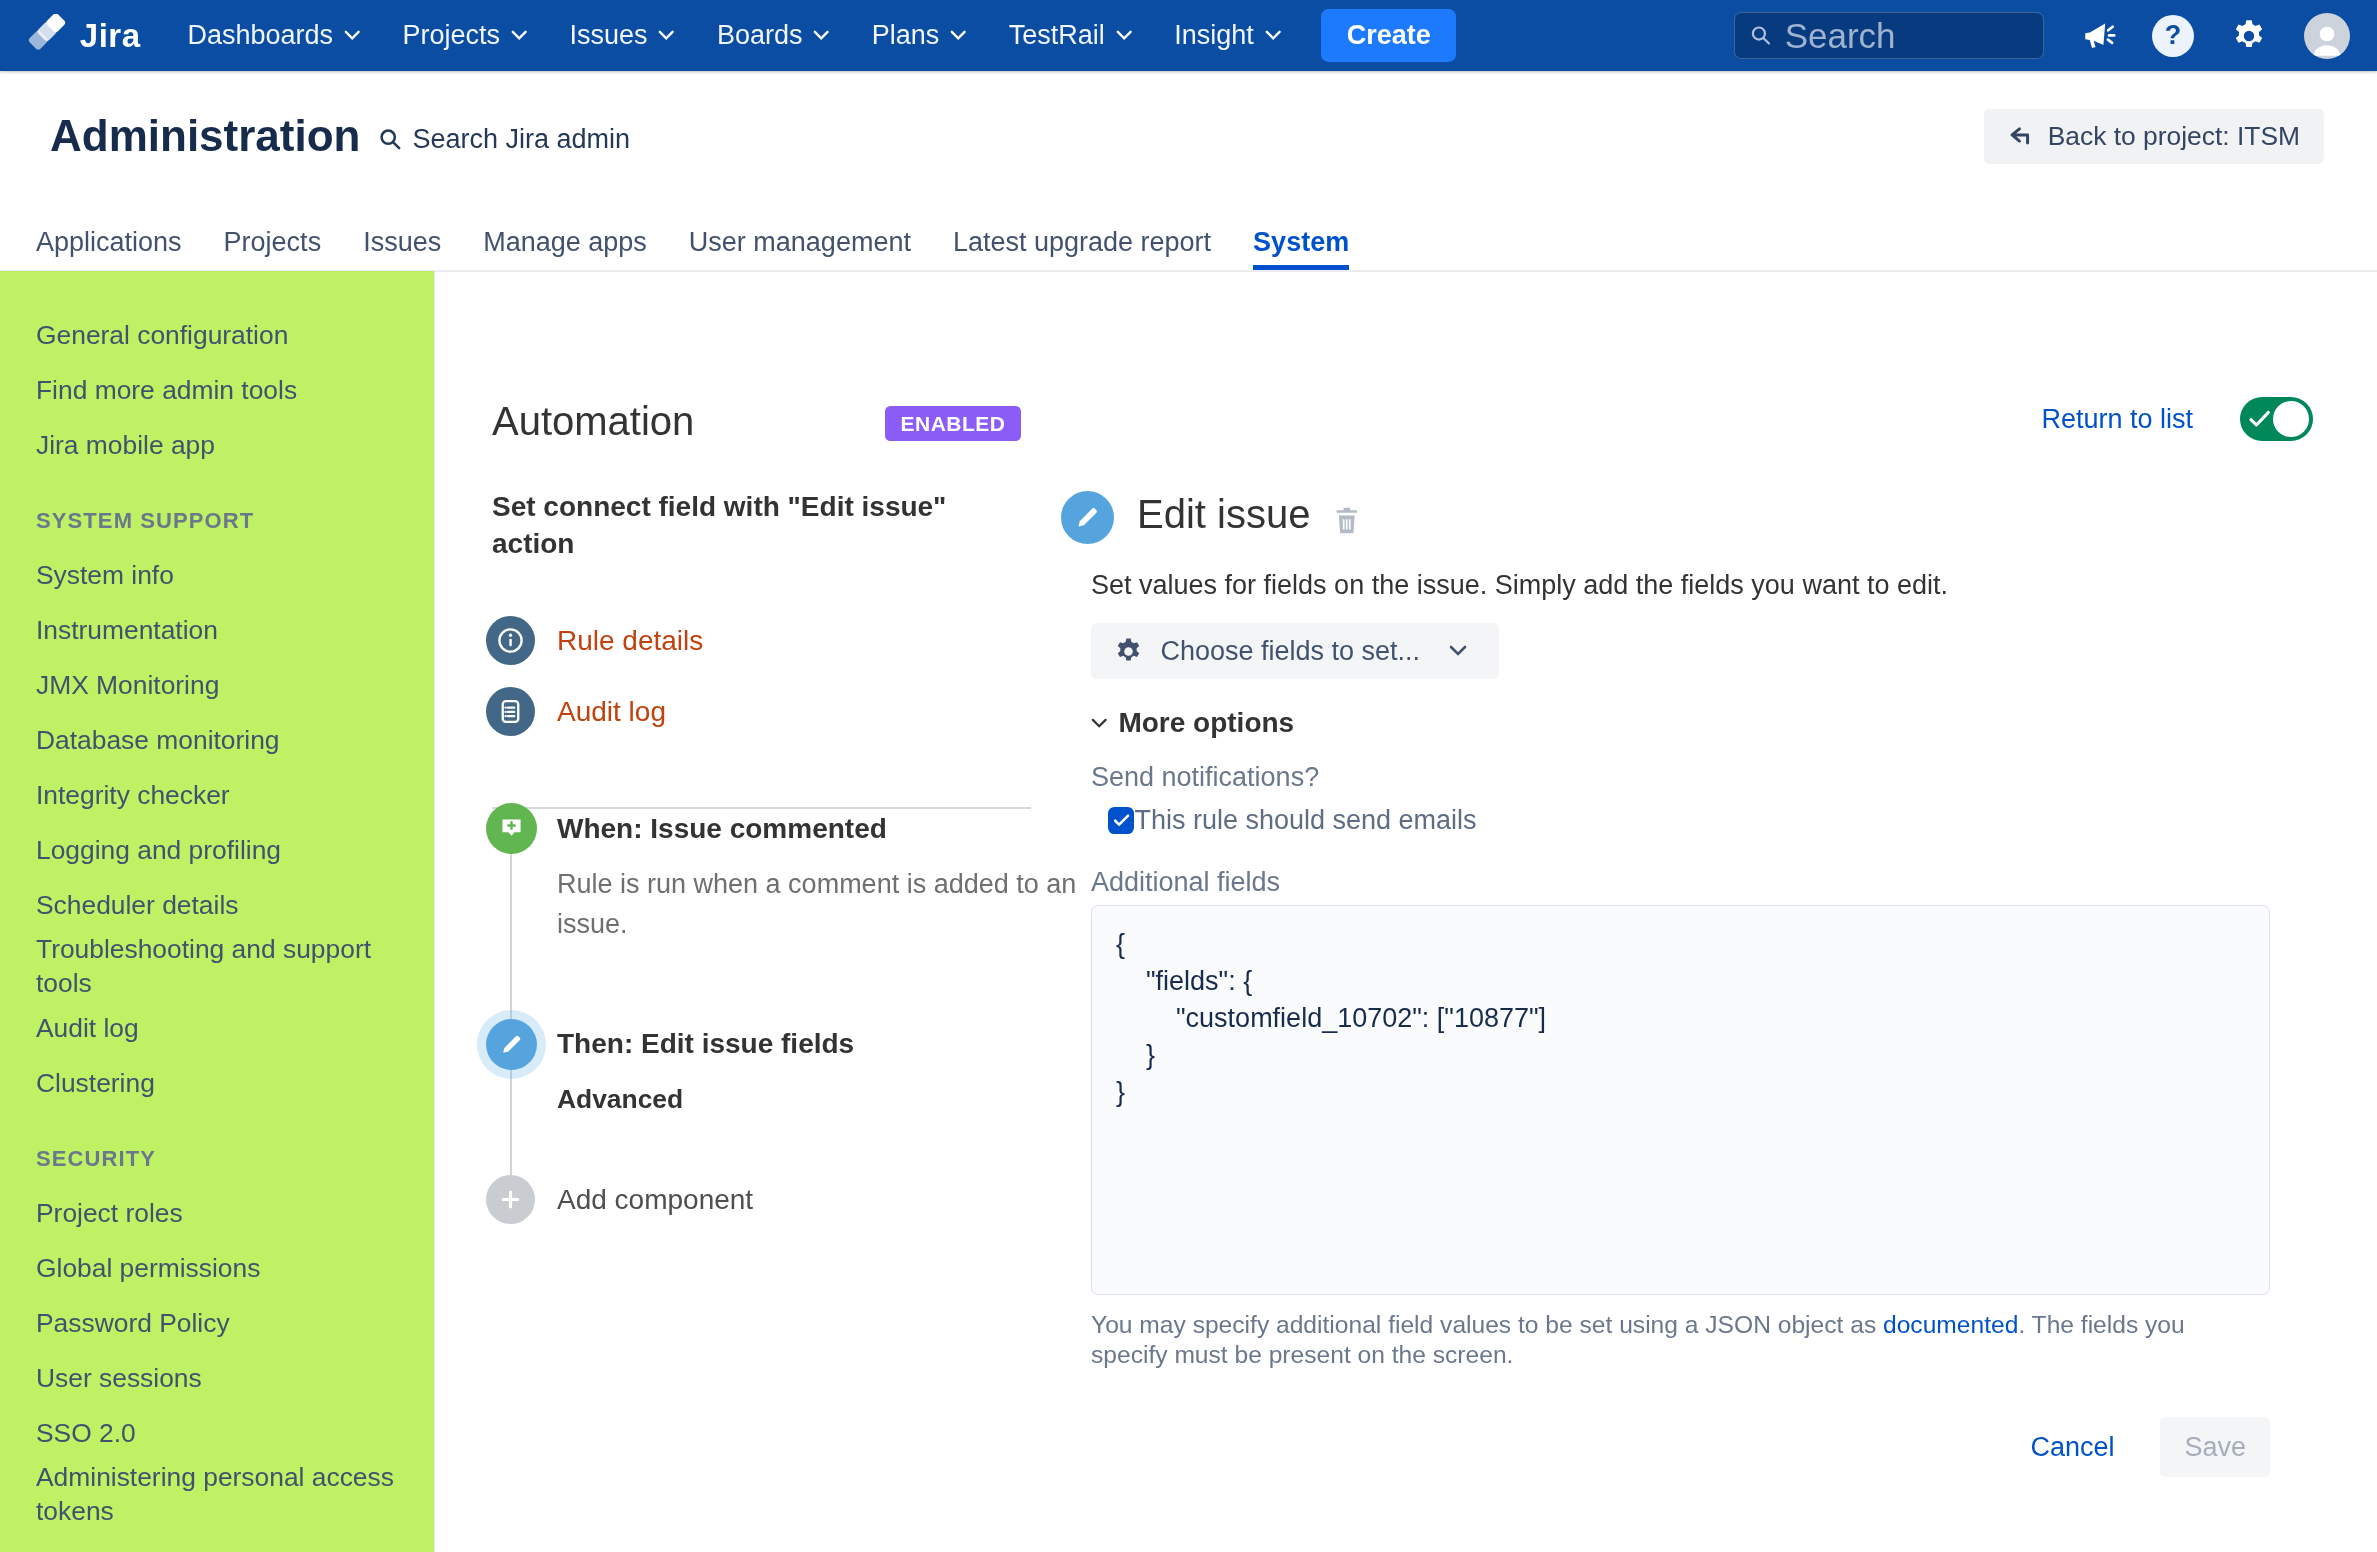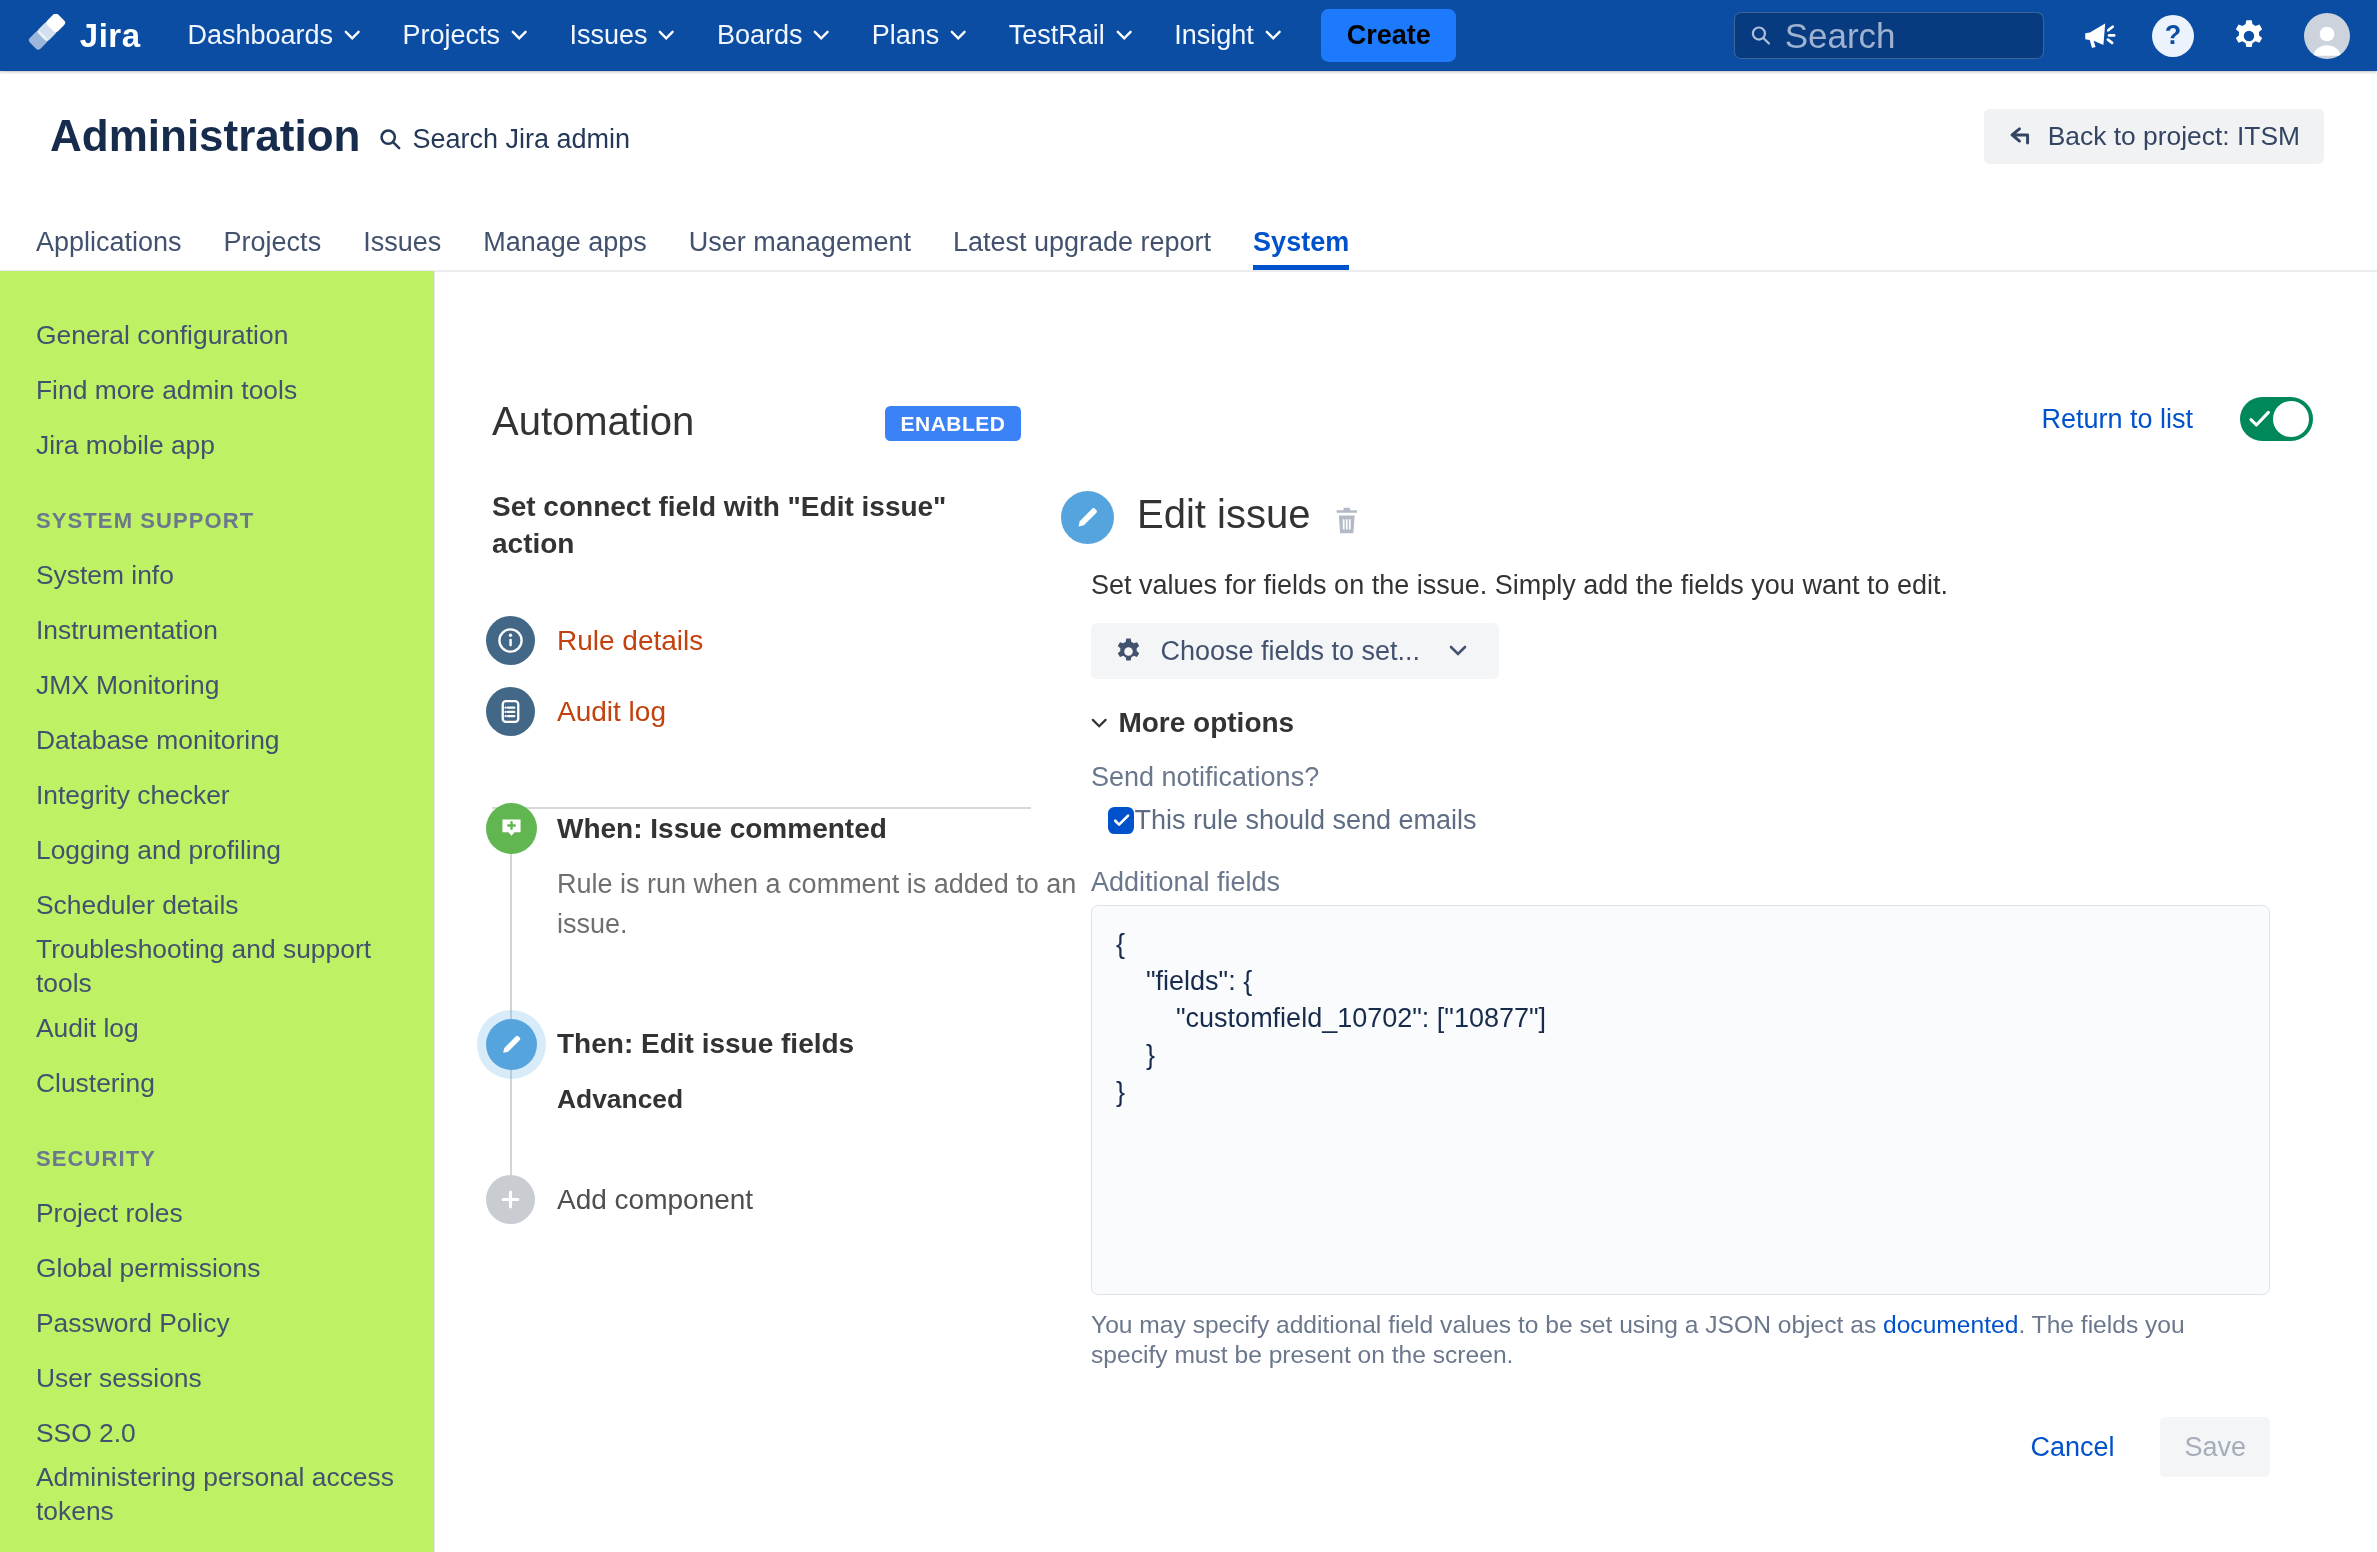--- a/index.html
+++ b/index.html
@@ -9,21 +9,21 @@
 
   
   .topnav { position:absolute; top:0; left:0; width:100%; height:71px;
     background:#0B4DA2; display:flex; align-items:center; padding:4px 27px;
     box-shadow:0 1.8px 2.7px rgba(0,0,0,.25); }
   .brand { display:flex; align-items:center; gap:12.8px; margin-right:47px; }
   .brand-text { color:#fff; font-size:33px; font-weight:600; letter-spacing:0.5px; }
   .nav-items { display:flex; align-items:center; gap:42px; }
   .nav-item { display:flex; align-items:center; gap:11px; color:#F2F6FF;
     font-size:27px; cursor:pointer; }
-  .create-btn { margin-left:40px; background:#1D7AFC; color:#000000; border:none;
+  .create-btn { margin-left:40px; background:#1D7AFC; color:#ffffff; border:none;
     border-radius:7.3px; font-size:27px; font-weight:700; padding:11px 25.5px;
     font-family:inherit; cursor:pointer; }
   .nav-right { margin-left:auto; display:flex; align-items:center; gap:36px; }
   .nav-search { display:flex; align-items:center; gap:12.8px; width:310px; height:47px;
     background:rgba(0,22,60,.35); border:1.8px solid rgba(255,255,255,.22);
     border-radius:7.3px; padding:0 14.6px; }
   .nav-search input { background:transparent; border:none; outline:none;
     color:#C9D6EC; font-size:35px; width:100%; font-family:inherit; }
   .nav-search input::placeholder { color:#9FB3D1; }
   .help-circle { width:42px; height:42px; border-radius:50%; background:#EDF3FC;
@@ -59,21 +59,21 @@
     border-right:1.8px solid #E4E6EA; padding-top:36px; background:#bef264; }
   .sb-item { display:flex; align-items:center; min-height:55px; padding:0 33px 0 36px;
     font-size:26.4px; line-height:34px; color:#42526E; cursor:pointer; }
   .sb-heading { margin-top:33px; margin-bottom:11px; height:31px; display:flex;
     align-items:center; padding:0 36px; font-size:22px; font-weight:700;
     letter-spacing:1.1px; color:#6B778C; }
 
   
   .automation-title { position:absolute; left:492px; top:399px; font-size:40px;
     font-weight:400; color:#333; }
-  .status-badge { position:absolute; left:885px; top:406px; background:#3b82f6;
+  .status-badge { position:absolute; left:885px; top:406px; background:#8b5cf6;
     color:#fff; font-size:21px; font-weight:700; letter-spacing:0.5px;
     border-radius:5.5px; padding:5.5px 15.5px; }
   .return-row { position:absolute; top:397px; right:64px; display:flex;
     align-items:center; gap:47px; }
   .return-link { font-size:27px; color:#0052CC; cursor:pointer; }
   .toggle { position:relative; width:73px; height:44px; border-radius:22px;
     background:#00875A; cursor:pointer; }
   .toggle .knob { position:absolute; right:3.6px; top:3.6px; width:36px; height:36px;
     border-radius:50%; background:#fff; }
   .toggle svg { position:absolute; left:8.2px; top:11px; }

